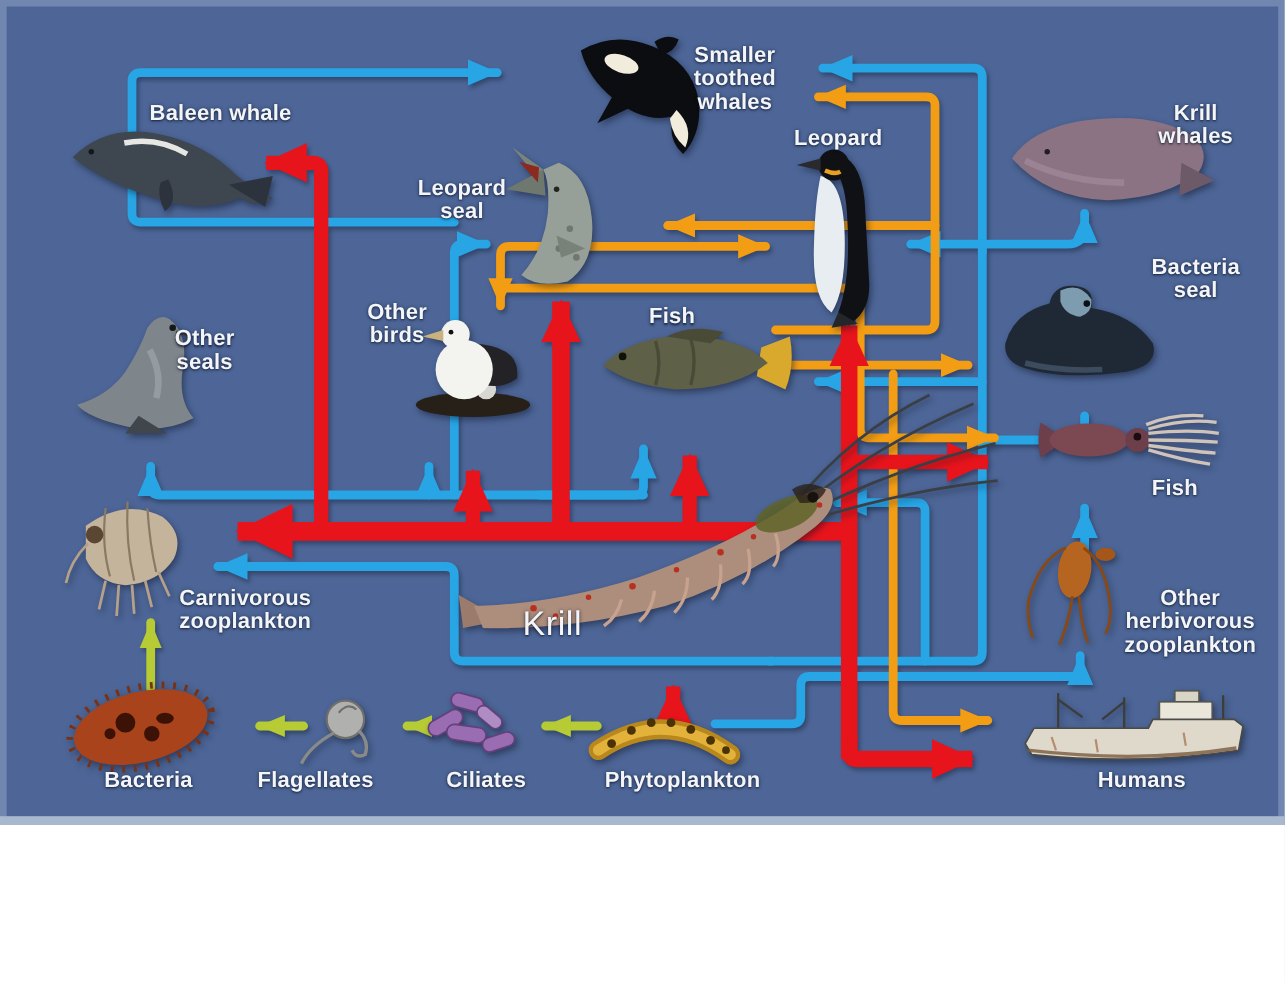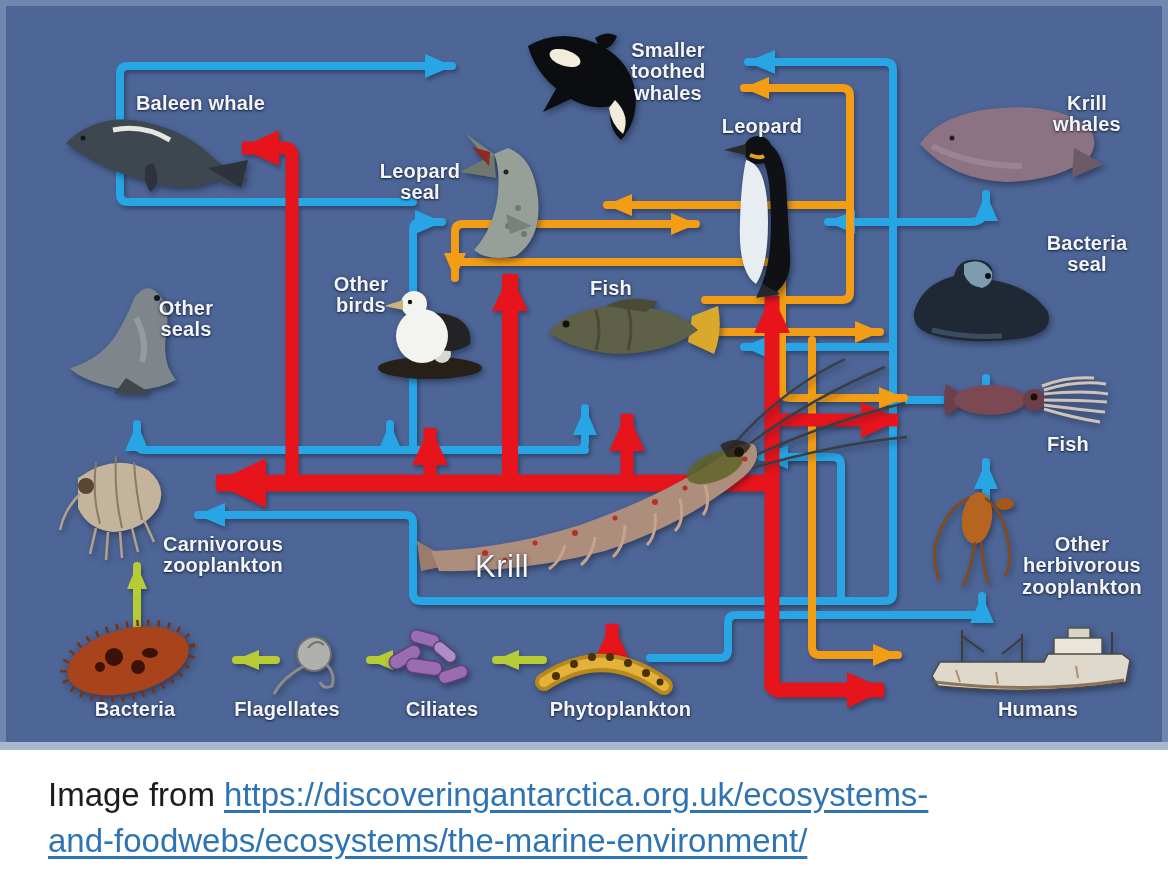--- a/index.html
+++ b/index.html
@@ -330,14 +330,13 @@
 zooplankton</div>
     <div class="nlabel" style="left:85px;top:699px;width:100px">Bacteria</div>
     <div class="nlabel" style="left:232px;top:699px;width:110px">Flagellates</div>
     <div class="nlabel" style="left:396px;top:699px;width:92px">Ciliates</div>
     <div class="nlabel" style="left:543px;top:699px;width:155px">Phytoplankton</div>
     <div class="nlabel" style="left:988px;top:699px;width:100px">Humans</div>
 
     <div class="bottomstrip"></div>
   </div>
 
-  <div id="caption"><span>Image from </span><a><span>https://discoveringantarctica.org.uk/ecosystems-</span><br><span>and-foodwebs/ecosystems/the-marine-environment/</span></a></div>
 </div>
 
 </body></html>

